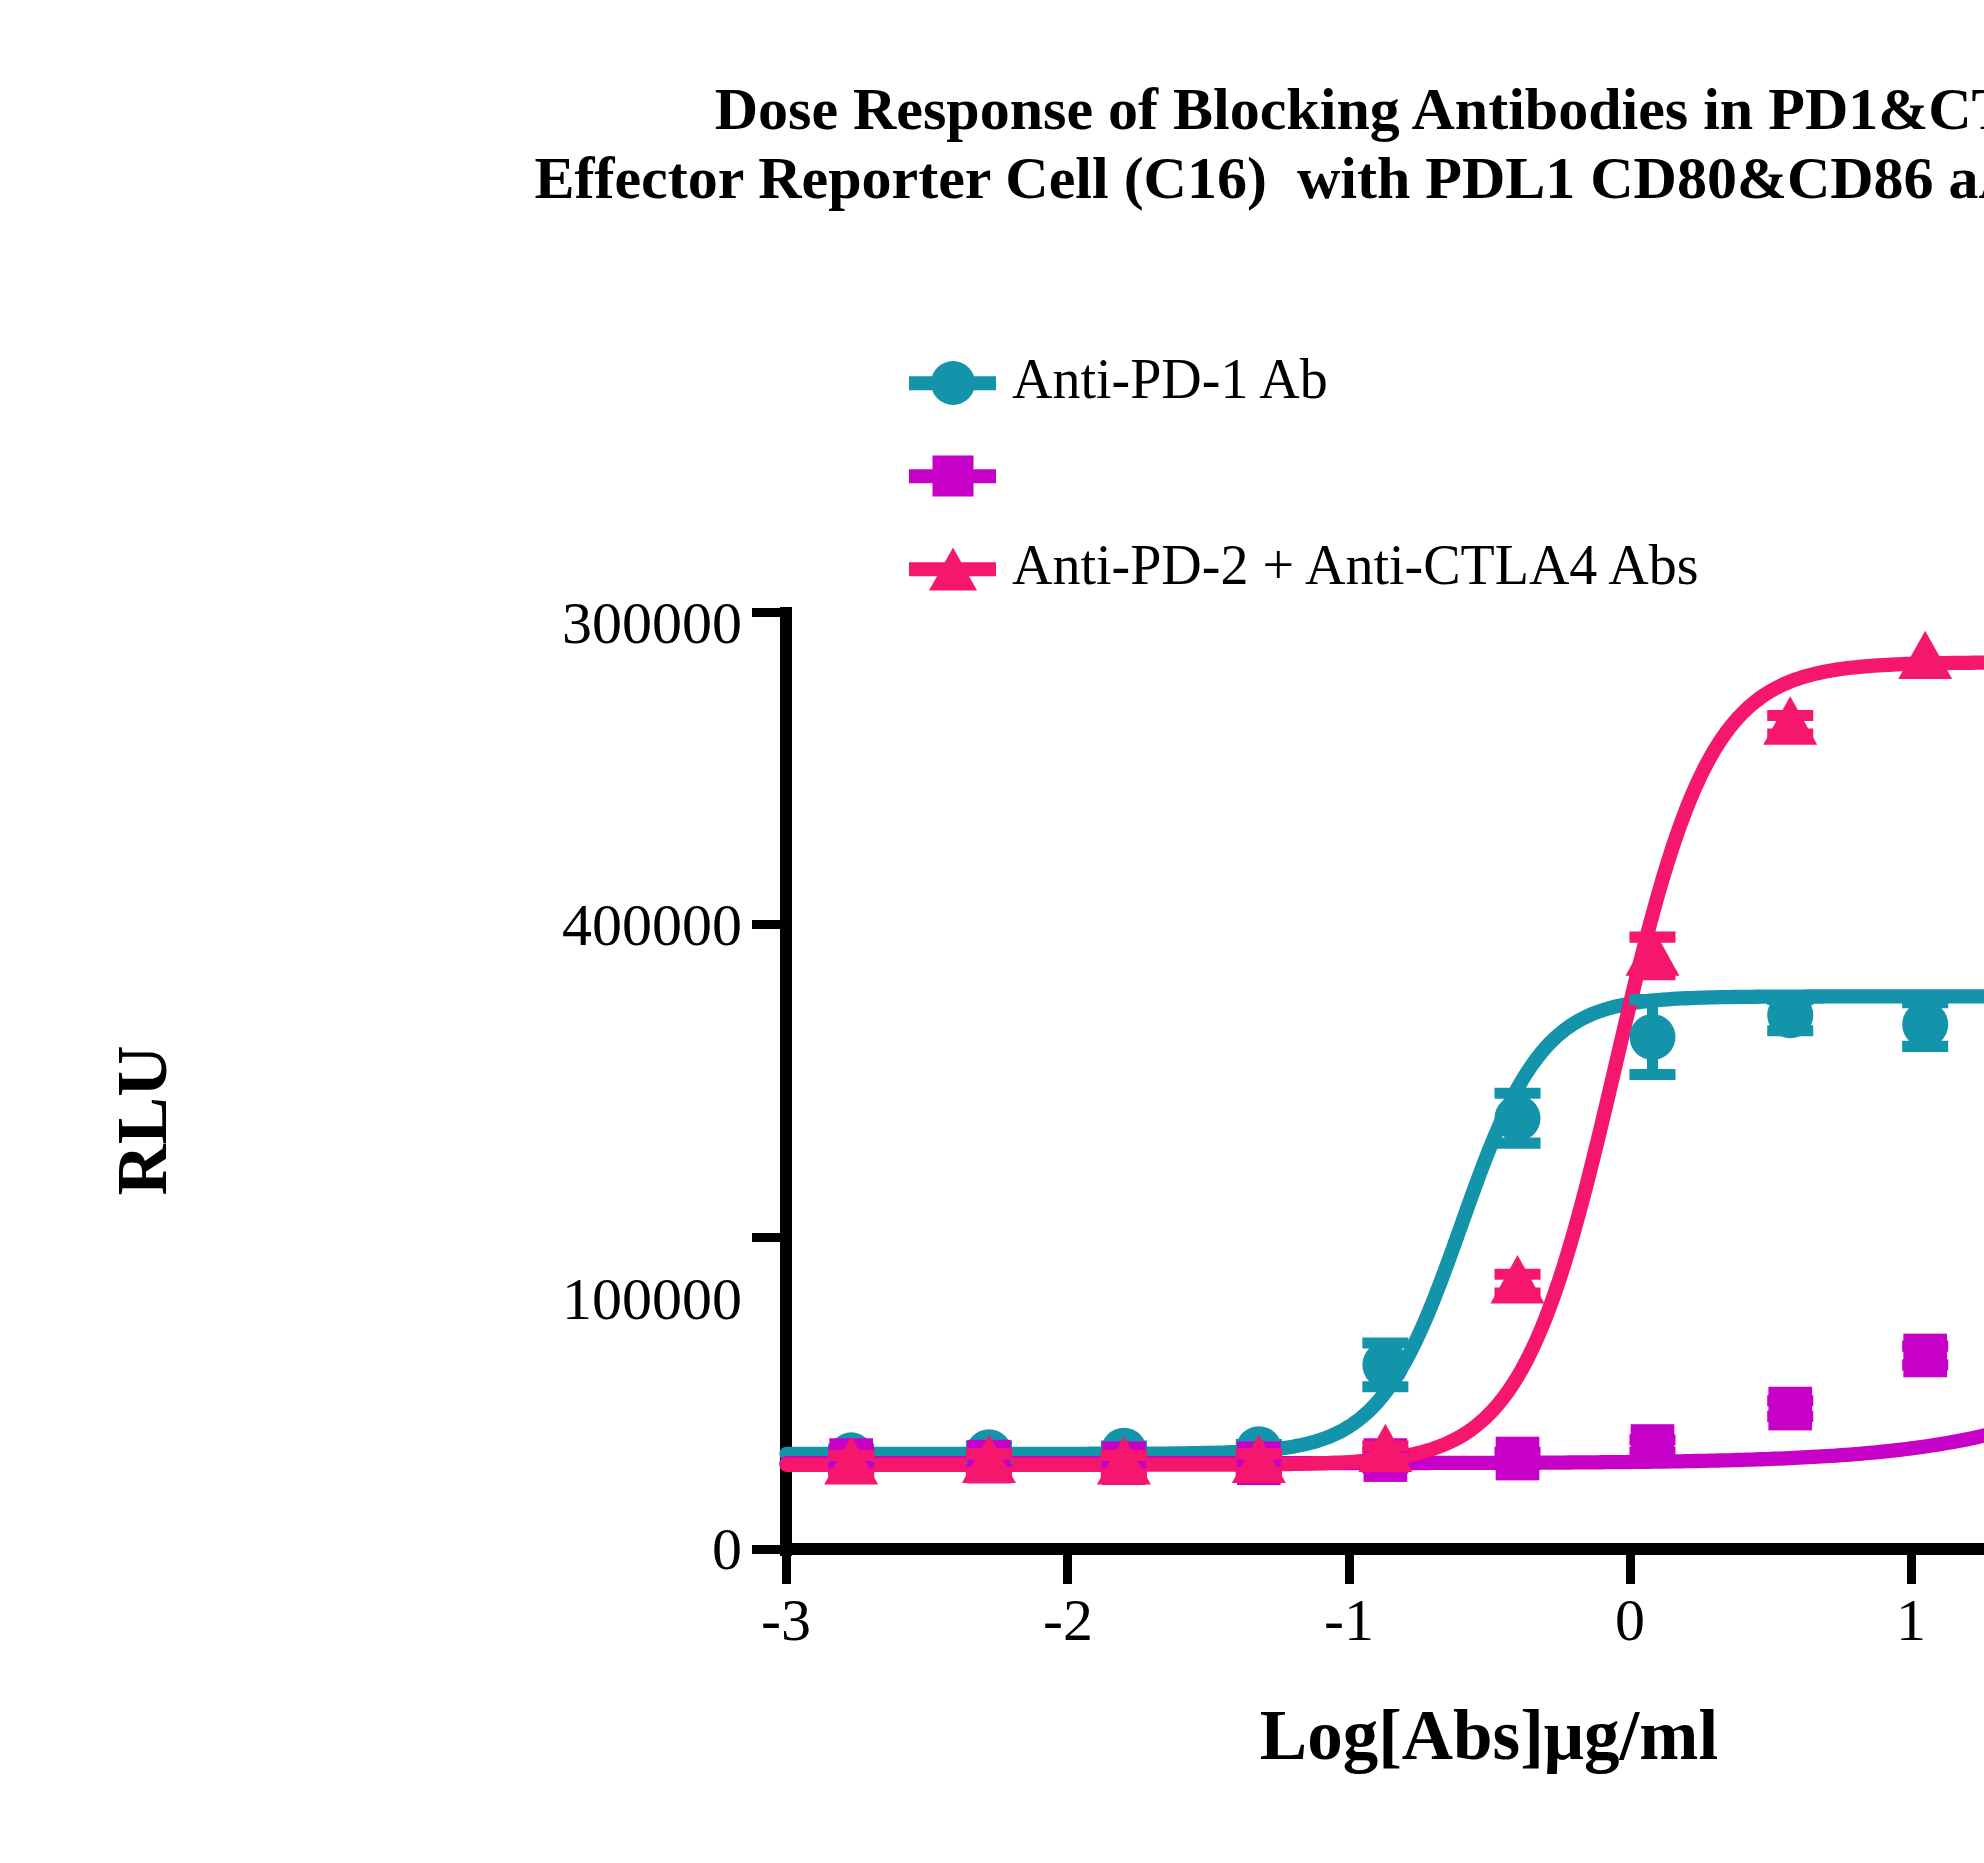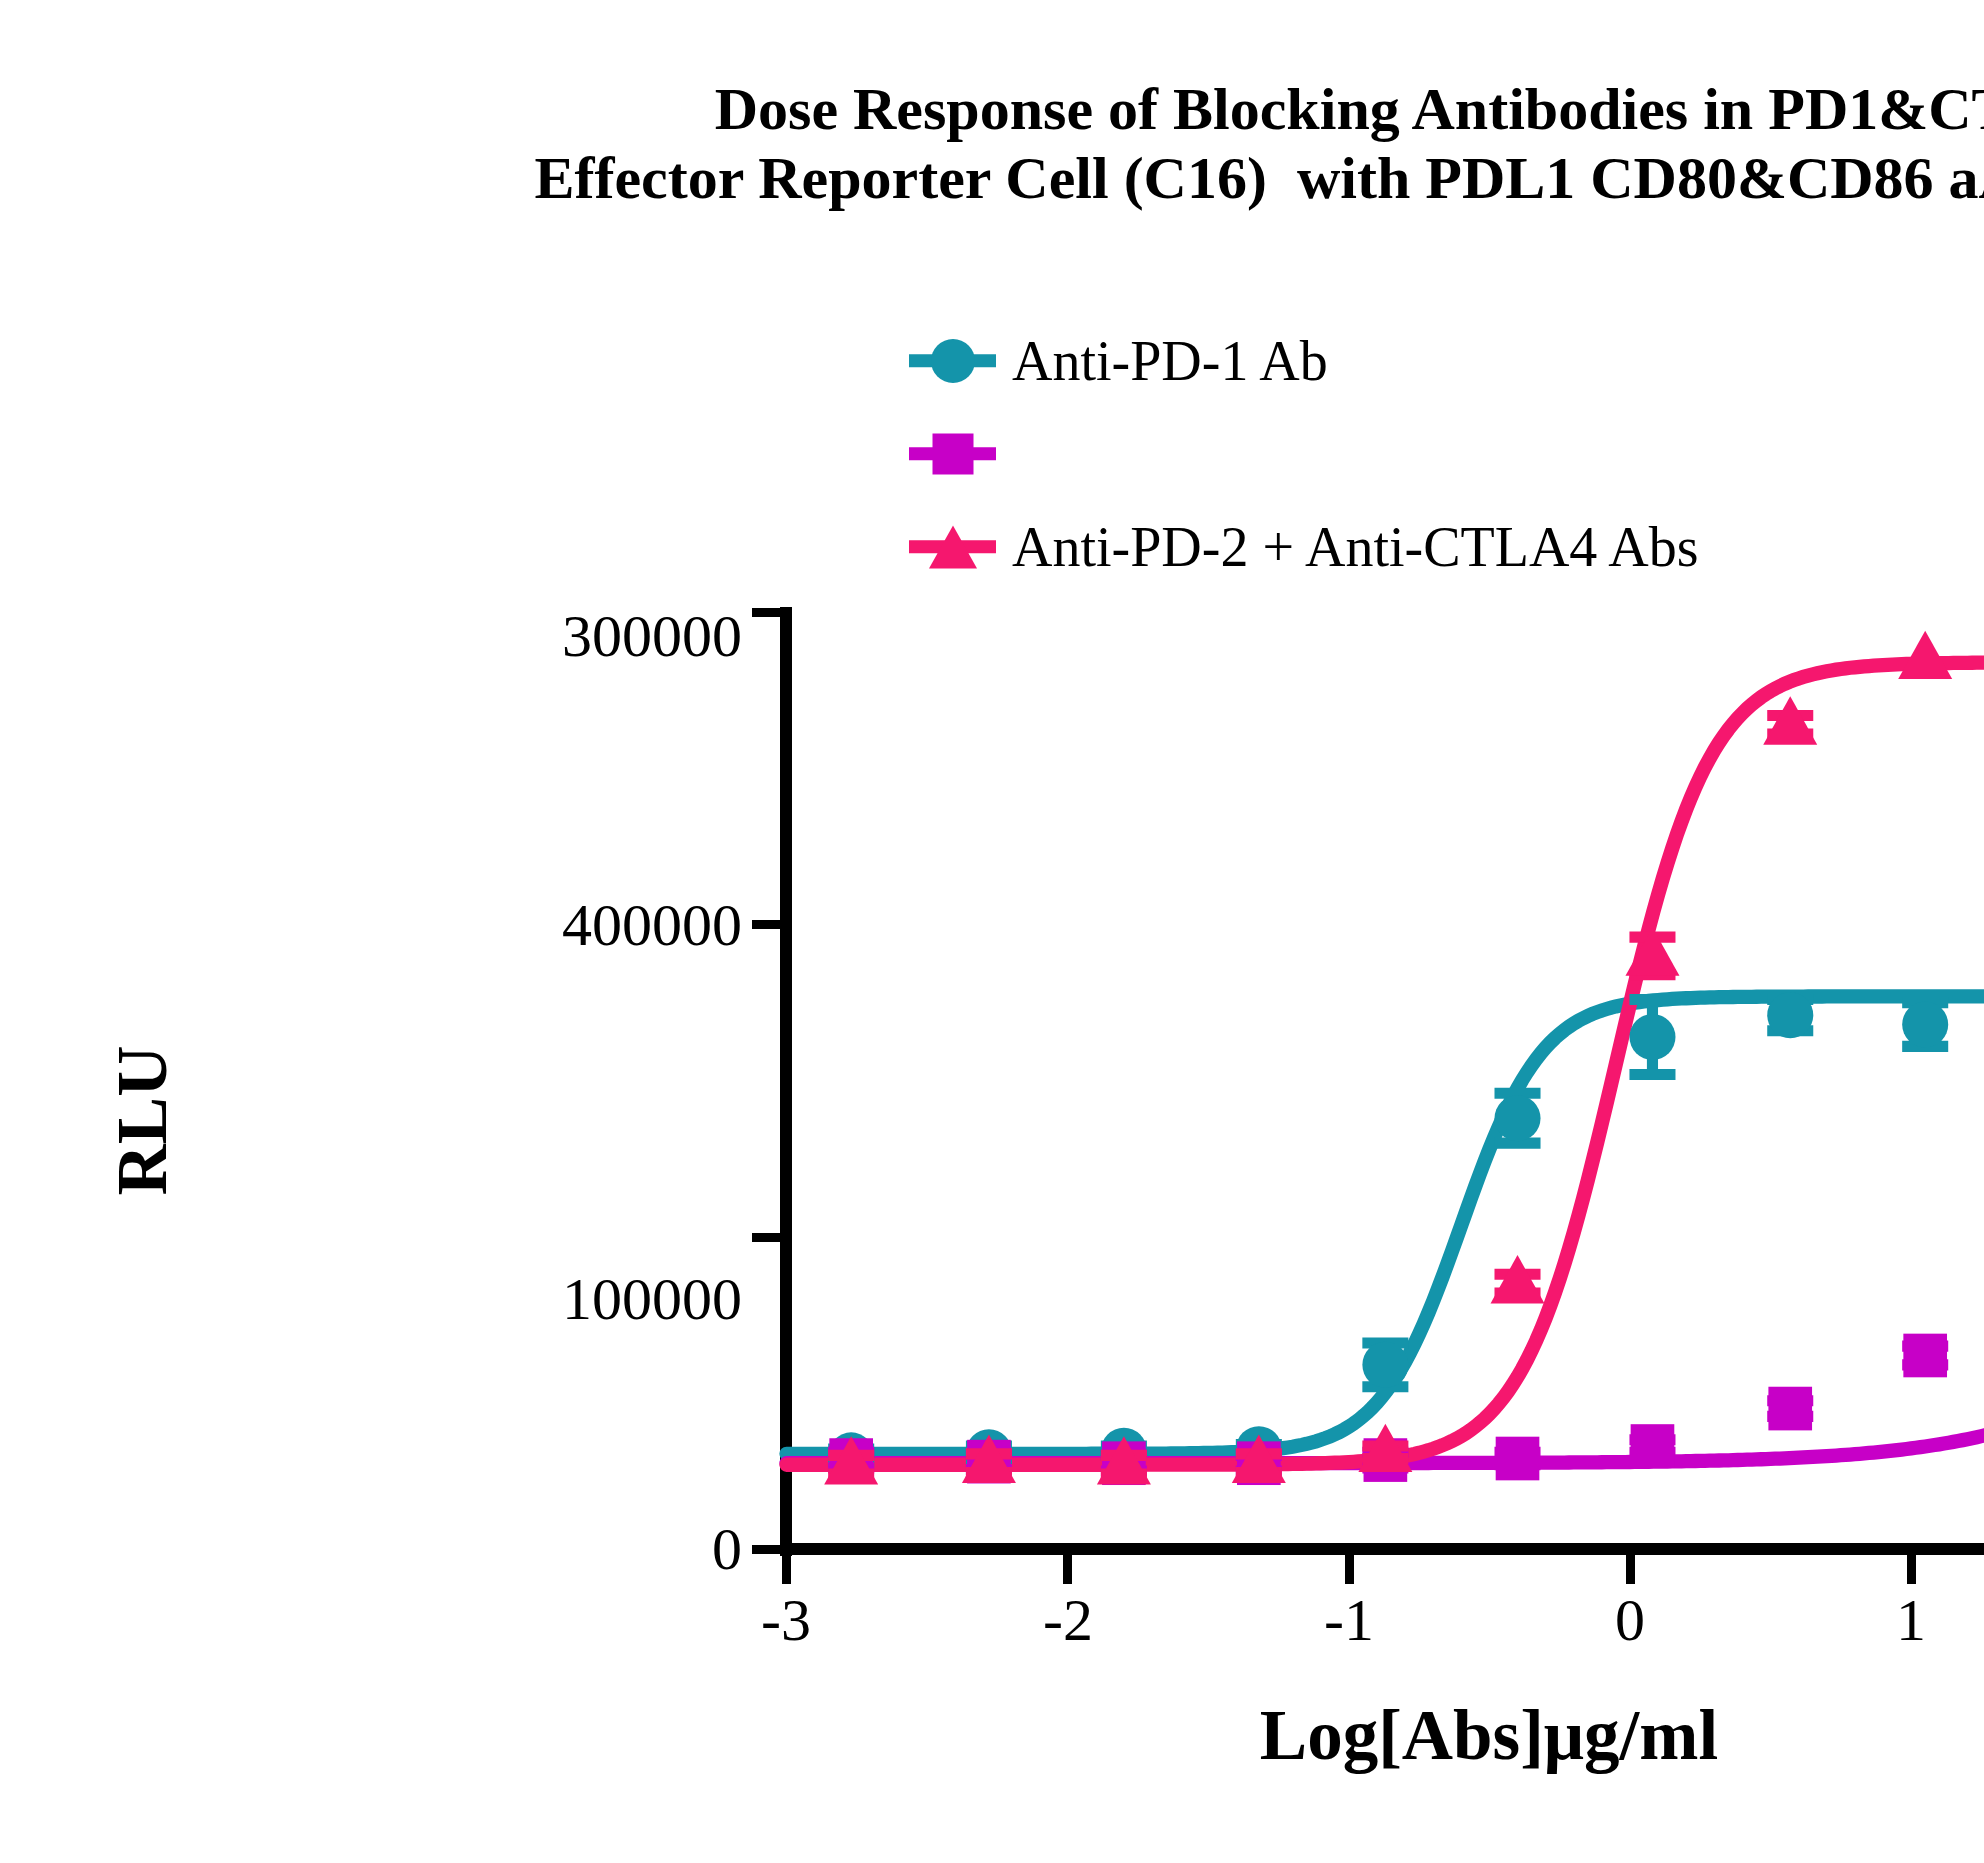--- a/index.html
+++ b/index.html
@@ -7,21 +7,21 @@
 
   #figure{position:absolute;left:0;top:0;width:2978px;height:1863px;background:#fff;}
 
   
   #title-block{position:absolute;left:0;top:75px;width:2978px;text-align:center;}
   .title-line{font-family:"Liberation Serif",serif;font-weight:bold;color:#000;
               font-size:60px;line-height:69px;letter-spacing:0px;white-space:pre;}
 
   
   #legend{position:absolute;left:909px;top:314px;}
-  .legend-row{display:flex;align-items:center;height:93px;}
+  .legend-row{display:flex;align-items:flex-end;height:93px;}
   .legend-sym{width:87px;height:48px;position:relative;flex:0 0 87px;}
   .legend-sym .bar{position:absolute;left:0;top:50%;transform:translateY(-50%);
                    width:87px;height:13.5px;}
   .legend-sym .mk{position:absolute;left:50%;top:50%;transform:translate(-50%,-50%);}
   .mk-circle{width:44px;height:44px;border-radius:50%;}
   .mk-square{width:41px;height:41px;}
   .mk-tri{width:0;height:0;border-left:24.6px solid transparent;border-right:24.6px solid transparent;}
   .legend-label{font-family:"Liberation Serif",serif;font-size:56px;color:#000;
                 white-space:pre;margin-left:16px;line-height:56px;}
 
@@ -82,21 +82,21 @@
     <div id="yaxis-line"></div>
     <div id="xaxis-line"></div>
     <div id="ticks">
         <div class="ytick" style="top: 1545px;"></div>
         <div class="ytick-label" style="top: 1549px; right: 2236px;">0</div>
         <div class="ytick" style="top: 1233px;"></div>
         <div class="ytick-label" style="top: 1299px; right: 2236px;">100000</div>
         <div class="ytick" style="top: 920px;"></div>
         <div class="ytick-label" style="top: 925px; right: 2236px;">400000</div>
         <div class="ytick" style="top: 608px;"></div>
-        <div class="ytick-label" style="top: 636px; right: 2236px;">300000</div>
+        <div class="ytick-label" style="top: 623px; right: 2236px;">300000</div>
         <div class="xtick" style="left: 782px;"></div>
         <div class="xtick-label" style="left: 786px;">-3</div>
         <div class="xtick" style="left: 1063px;"></div>
         <div class="xtick-label" style="left: 1068px;">-2</div>
         <div class="xtick" style="left: 1345px;"></div>
         <div class="xtick-label" style="left: 1349px;">-1</div>
         <div class="xtick" style="left: 1626px;"></div>
         <div class="xtick-label" style="left: 1630px;">0</div>
         <div class="xtick" style="left: 1907px;"></div>
         <div class="xtick-label" style="left: 1911px;">1</div>

